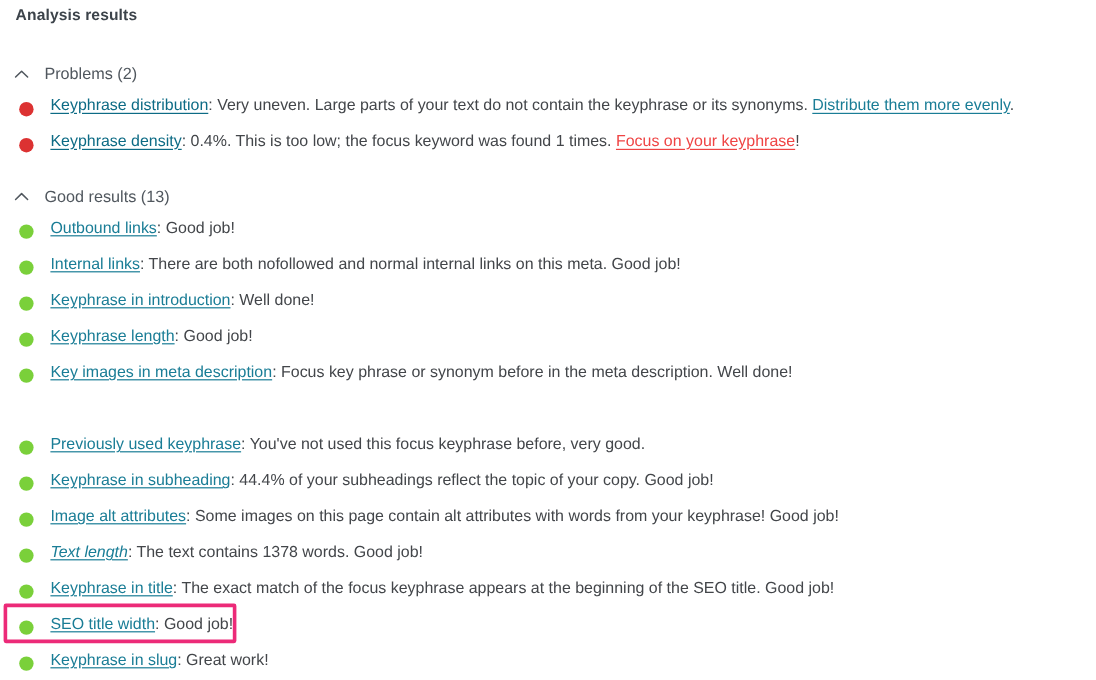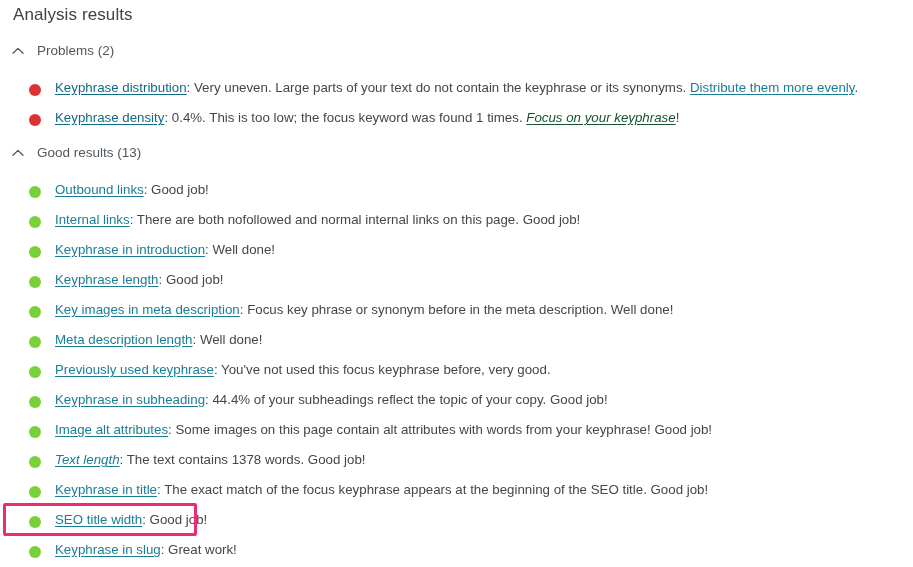--- a/index.html
+++ b/index.html
@@ -22,35 +22,36 @@
     height: 567px;
     background: #ffffff;
     box-sizing: border-box;
   }
 
   
   .panel-title {
     position: absolute;
     left: 13px;
     top: 5px;
-    font-size: 17px;
-    font-weight: normal;
+    font-size: 13px;
+    font-weight: bold;
     color: #3c434a;
     letter-spacing: 0.1px;
   }
 
   
   .section-header {
     position: absolute;
     left: 10px;
     display: flex;
     align-items: center;
     gap: 11px;
     cursor: pointer;
     user-select: none;
+    margin-top: 11px;
   }
   .section-header .chevron {
     width: 16px;
     height: 16px;
     display: inline-block;
     flex: 0 0 16px;
     position: relative;
   }
   .section-header .chevron svg {
     display: block;
@@ -61,23 +62,23 @@
     line-height: 16px;
     white-space: nowrap;
   }
 
   #hdr-problems { top: 43px; }
   #hdr-good { top: 145px; }
 
   
   .result-row {
     position: absolute;
-    left: 29px;
+    left: 16px;
     display: flex;
-    align-items: center;
+    align-items: flex-end;
     gap: 0;
     white-space: nowrap;
   }
   .bullet {
     width: 12px;
     height: 12px;
     border-radius: 50%;
     flex: 0 0 12px;
     margin-top: 3px;
     margin-right: 14px;
@@ -147,35 +148,35 @@
   <div class="result-row" style="top:79px;">
     <span class="bullet bad" style="background: rgb(220, 50, 50);"></span>
     <span class="row-text">
       <span class="lnk-strong">Keyphrase distribution</span><span>: </span><span>Very uneven. Large parts of your text do not contain the keyphrase or its synonyms. </span><span class="lnk" style="color: rgb(26, 125, 150);">Distribute them more evenly</span><span>.</span>
     </span>
   </div>
 
   <div class="result-row" style="top:109px;">
     <span class="bullet bad" style="background: rgb(220, 50, 50);"></span>
     <span class="row-text">
-      <span class="lnk-strong">Keyphrase density</span><span>: </span><span>0.4%. This is too low; the focus keyword was found 1 times. </span><span class="lnk" style="color: #14532d; font-style: italic;">Focus on your keyphrase</span><span>!</span>
+      <span class="lnk-strong">Keyphrase density</span><span>: </span><span>0.4%. This is too low; the focus keyword was found 1 times. </span><span class="lnk" style="color: #ef4444;">Focus on your keyphrase</span><span>!</span>
     </span>
   </div>
 
   <div class="result-row" style="top:181px;">
     <span class="bullet good" style="background: rgb(122, 208, 58);"></span>
     <span class="row-text">
       <span class="lnk" style="color: rgb(26, 125, 150);">Outbound links</span><span>: </span><span>Good job!</span>
     </span>
   </div>
 
   <div class="result-row" style="top:211px;">
     <span class="bullet good" style="background: rgb(122, 208, 58);"></span>
     <span class="row-text">
-      <span class="lnk" style="color: rgb(26, 125, 150);">Internal links</span><span>: </span><span>There are both nofollowed and normal internal links on this page. Good job!</span>
+      <span class="lnk" style="color: rgb(26, 125, 150);">Internal links</span><span>: </span><span>There are both nofollowed and normal internal links on this meta. Good job!</span>
     </span>
   </div>
 
   <div class="result-row" style="top:241px;">
     <span class="bullet good" style="background: rgb(122, 208, 58);"></span>
     <span class="row-text">
       <span class="lnk" style="color: rgb(26, 125, 150);">Keyphrase in introduction</span><span>: </span><span>Well done!</span>
     </span>
   </div>
 
@@ -186,26 +187,20 @@
     </span>
   </div>
 
   <div class="result-row" style="top:301px;">
     <span class="bullet good" style="background: rgb(122, 208, 58);"></span>
     <span class="row-text">
       <span class="lnk" style="color: rgb(26, 125, 150);">Key images in meta description</span><span>: </span><span>Focus key phrase or synonym before in the meta description. Well done!</span>
     </span>
   </div>
 
-  <div class="result-row" style="top:331px;">
-    <span class="bullet good" style="background: rgb(122, 208, 58);"></span>
-    <span class="row-text">
-      <span class="lnk" style="color: rgb(26, 125, 150);">Meta description length</span><span>: </span><span>Well done!</span>
-    </span>
-  </div>
 
   <div class="result-row" style="top:361px;">
     <span class="bullet good" style="background: rgb(122, 208, 58);"></span>
     <span class="row-text">
       <span class="lnk" style="color: rgb(26, 125, 150);">Previously used keyphrase</span><span>: </span><span>You've not used this focus keyphrase before, very good.</span>
     </span>
   </div>
 
   <div class="result-row" style="top:391px;">
     <span class="bullet good" style="background: rgb(122, 208, 58);"></span>

